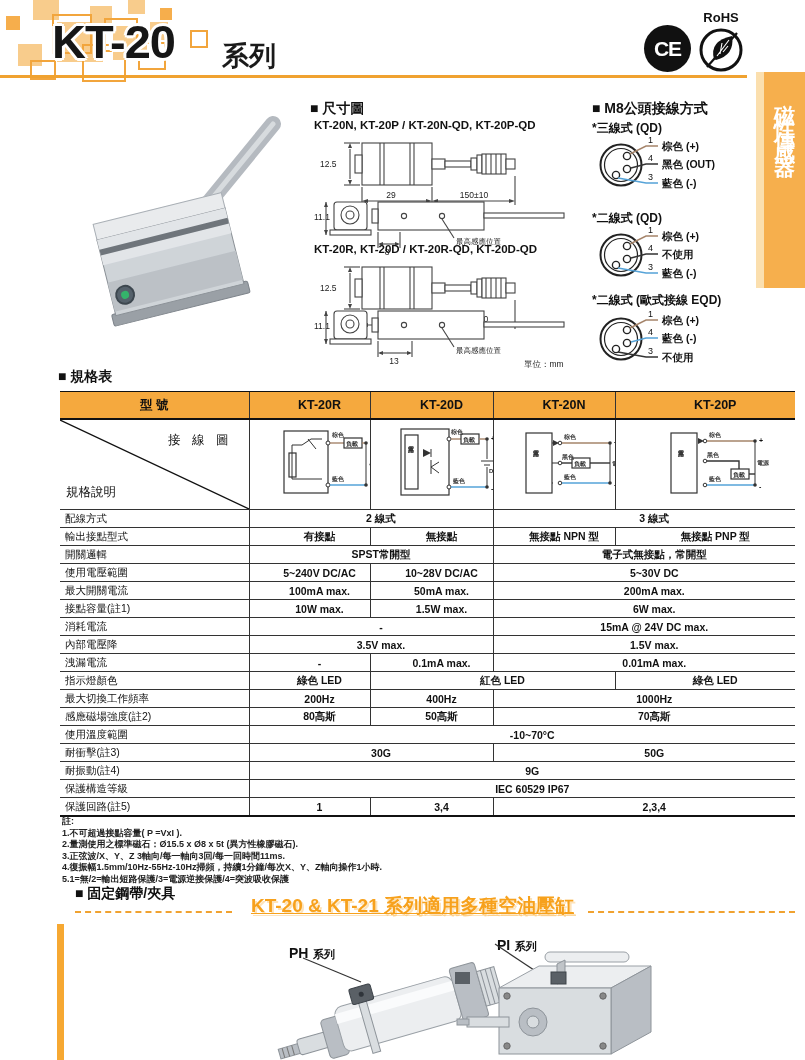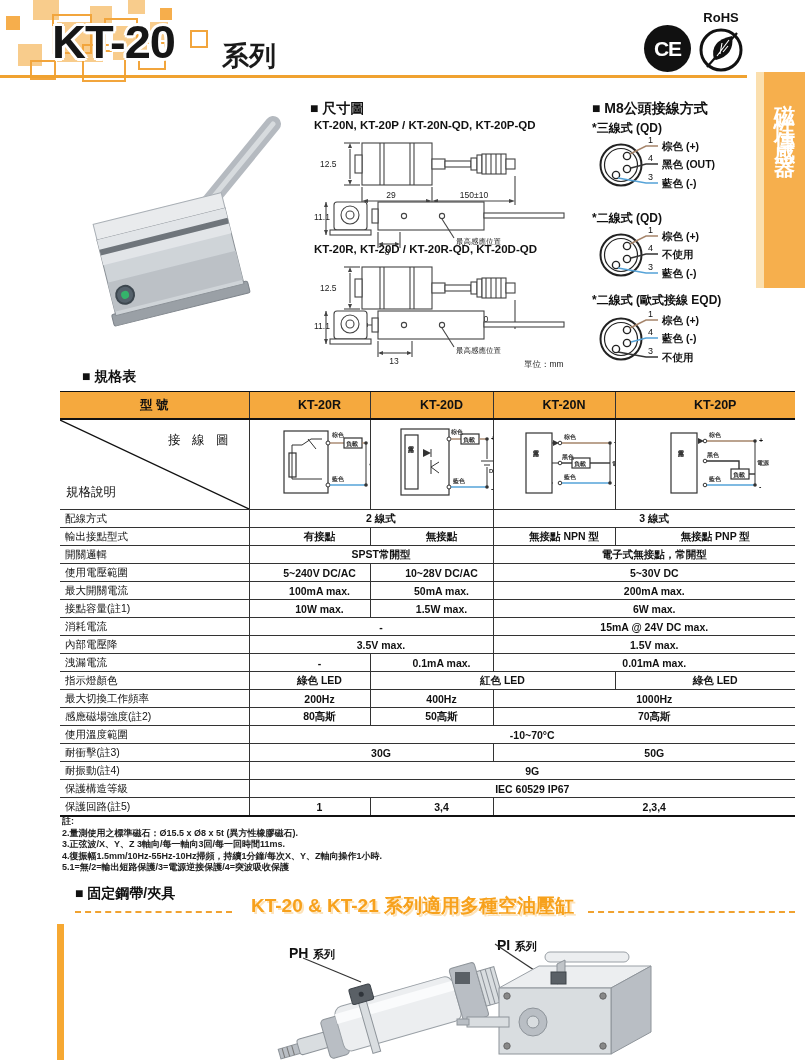--- a/index.html
+++ b/index.html
@@ -46,21 +46,21 @@
   .cw{stroke:#333;stroke-width:1;fill:none;}
   .cw-brown{stroke:#A5846A;stroke-width:1.4;fill:none;}
   .cw-blue{stroke:#55A3D8;stroke-width:1.4;fill:none;}
   .cw-black{stroke:#333;stroke-width:1.4;fill:none;}
   .ctxt{font-size:6px;fill:#333;}
   .ctxt2{font-size:7px;fill:#111;font-weight:bold;}
   .vtxt{writing-mode:vertical-rl;text-orientation:upright;}
   
   .notes{font-size:9px;font-weight:bold;color:#222;line-height:11.5px;}
   
-  .banner{font-size:19px;font-weight:bold;color:#F7A11C;text-shadow:2px 2px 0 rgba(247,161,28,0.30);white-space:nowrap;}
+  .banner{font-size:19px;font-weight:bold;color:#F7A11C;text-shadow:2px 2px 0 rgba(247,161,28,0.30);white-space:nowrap;text-decoration:underline;}
   .dash{border-top:2.5px dashed #F0A230;}
   .vbar{background:#F6A832;}
   .cyl-lbl b{font-size:14px;padding-left:36px;} .cyl-lbl span{font-size:11px;font-weight:bold;}
   .metal1{fill:#d9dde0;stroke:#8e949a;stroke-width:1;}
   .metal2{fill:#b9bec4;stroke:#8e949a;stroke-width:1;}
   .metal3{fill:#eceef0;stroke:#9aa0a6;stroke-width:1;}
 </style>
 </head>
 <body>
 
@@ -285,21 +285,21 @@
     <path d="M37 34 L52 30 H64" class="cw-blue"></path>
     <path d="M24 44 L52 49 H64" class="cw-black"></path>
     <text class="m8-num" x="54" y="9">1</text>
     <text class="m8-num" x="54" y="27">4</text>
     <text class="m8-num" x="54" y="46">3</text>
     <text class="m8-lbl" x="68" y="16">棕色 (+)</text>
     <text class="m8-lbl" x="68" y="34">藍色 (-)</text>
     <text class="m8-lbl" x="68" y="53">不使用</text>
   </svg>
 
-  <div class="abs h-sec" style="left:58px;top:368px;margin-left:24px;">■ 規格表</div>
+  <div class="abs h-sec" style="left:58px;top:368px;">■ 規格表</div>
 
   <table class="spec abs" style="left:60px;top:391px;">
     <colgroup>
         <col style="width:189px">
         <col style="width:121px">
         <col style="width:123px">
         <col style="width:122px">
         <col style="width:180px">
       </colgroup>
     <tbody>
@@ -513,20 +513,21 @@
           <td class="lbl">保護回路(註5)</td>
           <td class="vline">1</td>
           <td class="vline">3,4</td>
           <td class="vline" colspan="2">2,3,4</td>
         </tr>
   </tbody>
     </table>
 
   <div class="abs notes" style="left:62px;top:816px;">
     <div>註:</div>
+    <div>1.不可超過接點容量( P =VxI ).</div>
     <div>2.量測使用之標準磁石：Ø15.5 x Ø8 x 5t (異方性橡膠磁石).</div>
     <div>3.正弦波/X、Y、Z 3軸向/每一軸向3回/每一回時間11ms.</div>
     <div>4.復振幅1.5mm/10Hz-55Hz-10Hz掃頻，持續1分鐘/每次X、Y、Z軸向操作1小時.</div>
     <div>5.1=無/2=輸出短路保護/3=電源逆接保護/4=突波吸收保護</div>
   </div>
 
   <div class="abs h-sec" style="left:75px;top:885px;">■ 固定鋼帶/夾具</div>
   <div class="abs banner" style="left:240px;top:893px;width:345px;text-align:center;">KT-20 &amp; KT-21 系列適用多種空油壓缸</div>
   <div class="abs dash" style="left:75px;top:911px;width:157px;"></div>
   <div class="abs dash" style="left:588px;top:911px;width:207px;"></div>

